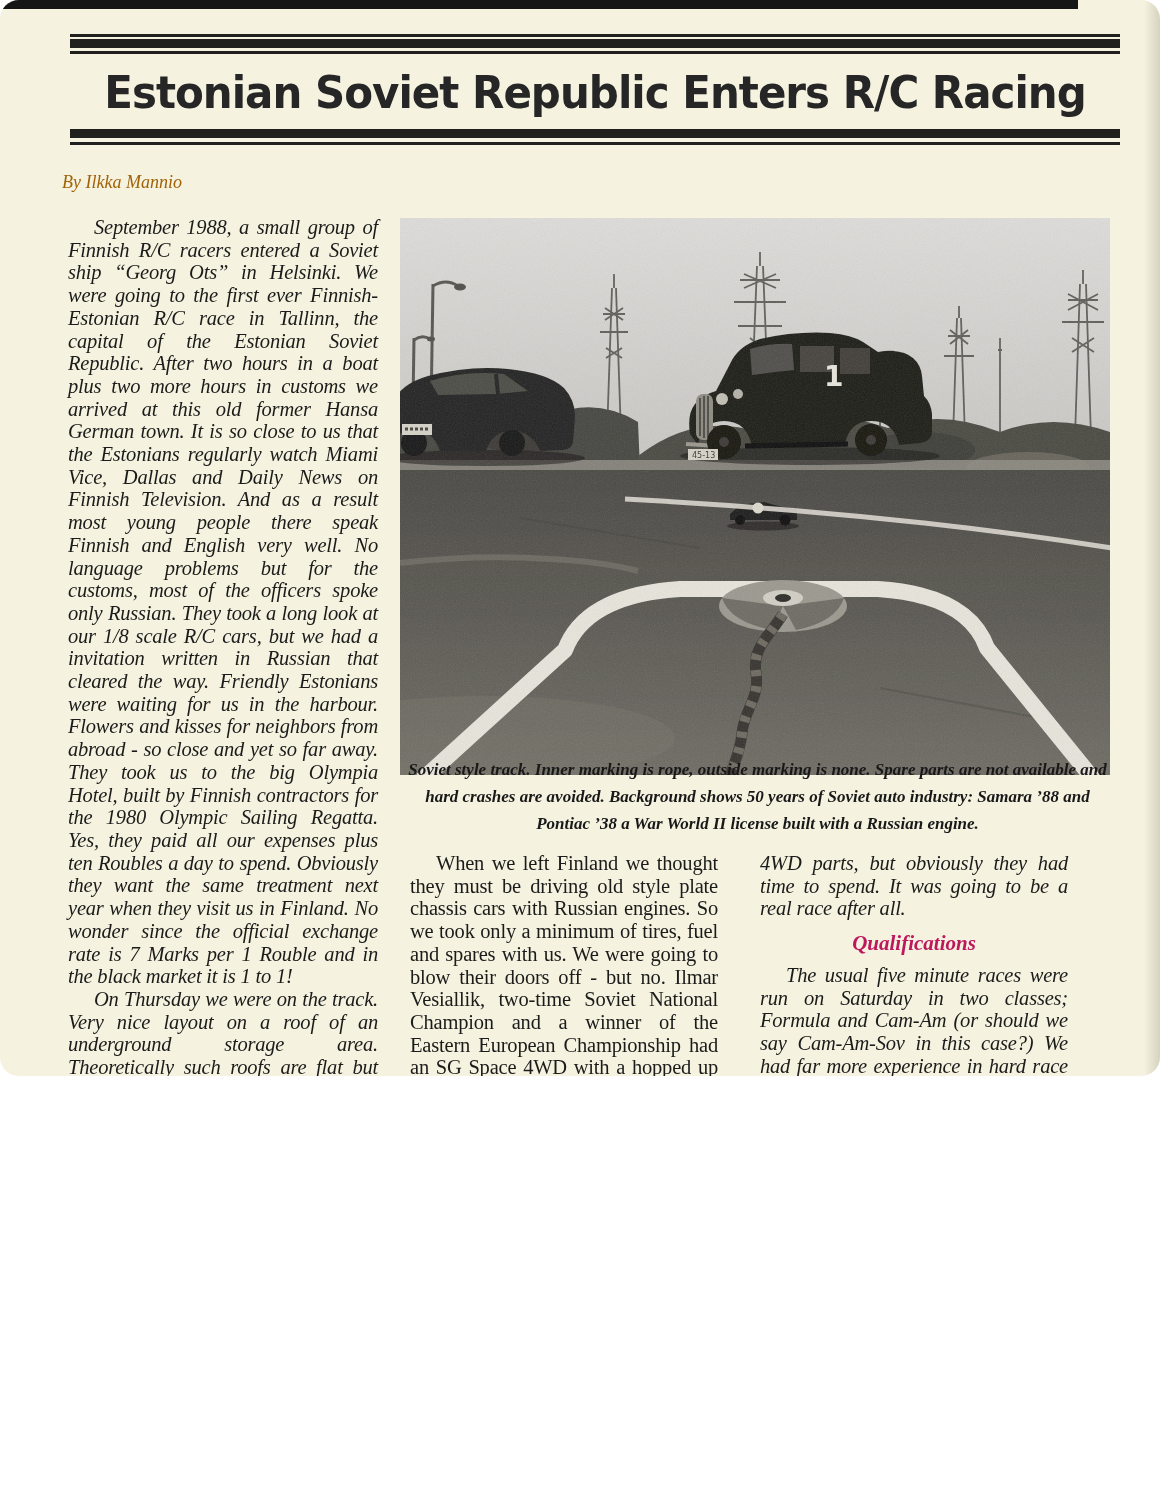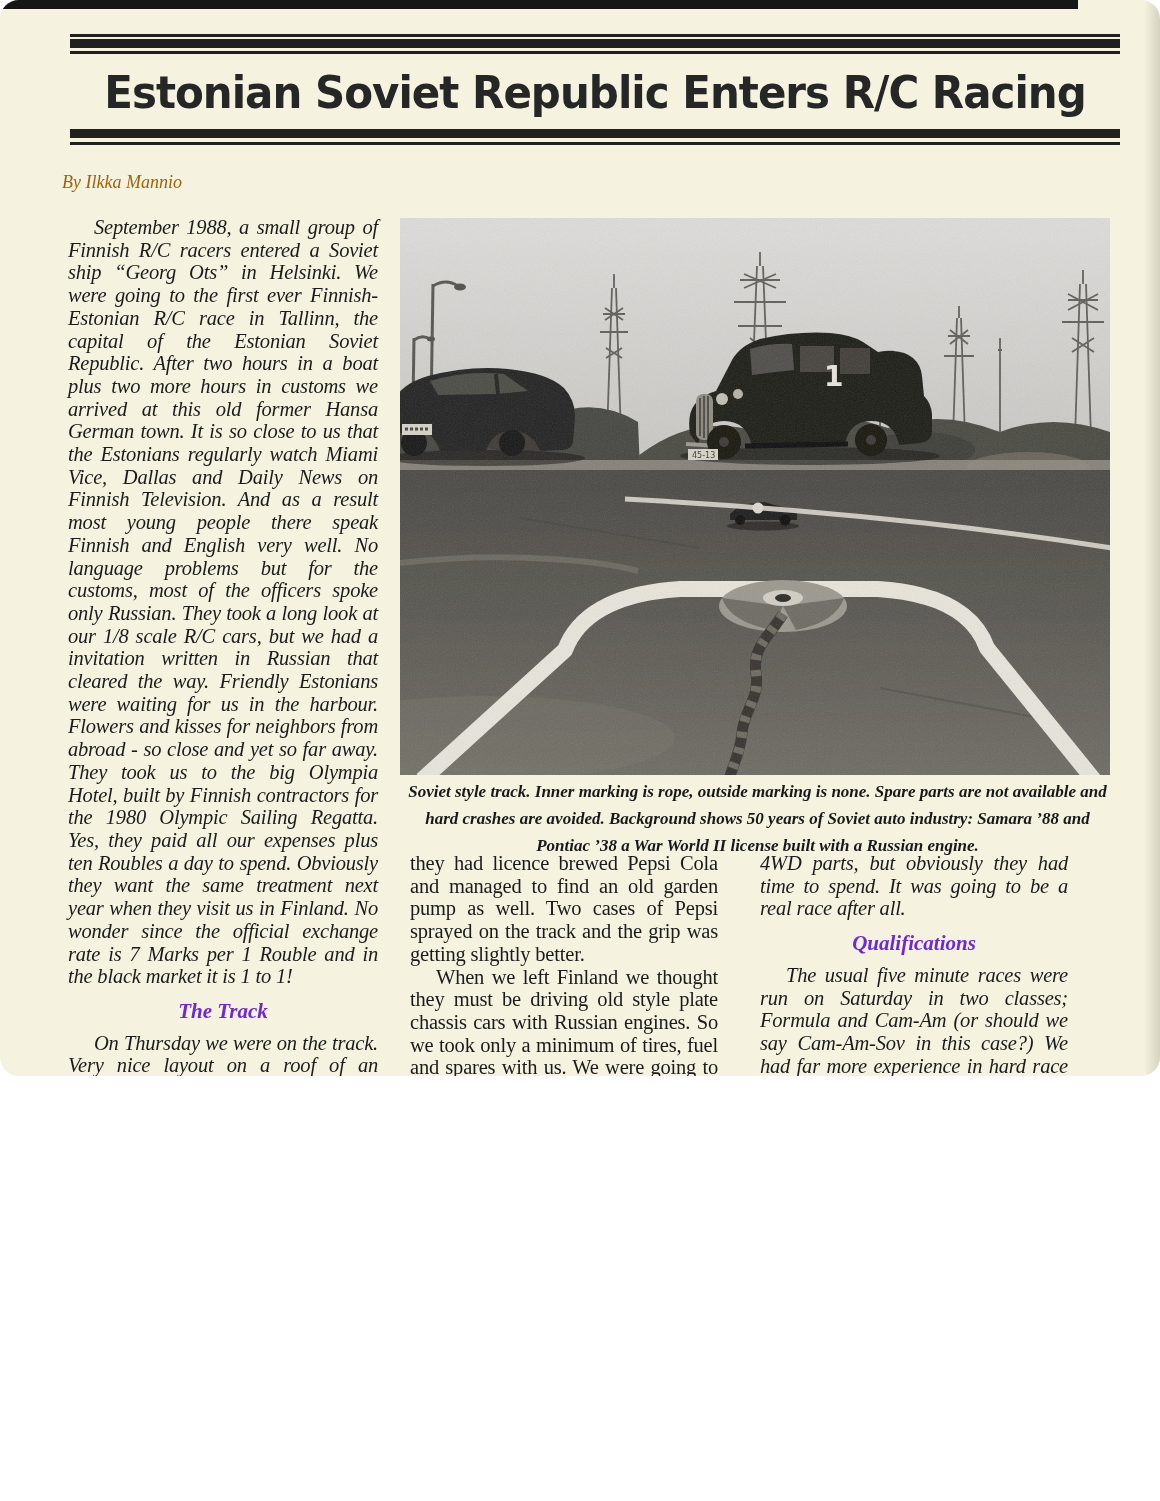--- a/index.html
+++ b/index.html
@@ -27,30 +27,30 @@
   .byline{position:absolute;left:62px;top:172px;font-style:italic;font-size:18px;color:#a16207;}
   
   .col{
     position:absolute;width:310px;font-size:20.5px;line-height:22.7px;
     text-align:justify;letter-spacing:-0.2px;color:#1b1b1a;
   }
   .col p{margin:0;}
   .col p.indent{text-indent:26px;}
   .col h3{
     margin:12px 0 9px 0;text-align:center;font-size:21px;font-weight:bold;
-    letter-spacing:0;color:#6d28d9;
+    letter-spacing:0;color:#be185d;
   }
   .col1{left:68px;top:216px;font-style:italic;}
   .col2{left:410px;top:852px;width:308px;}
   .col3{left:760px;top:852px;width:308px;font-style:italic;}
   
   .photo{position:absolute;left:400px;top:218px;width:710px;height:557px;}
   .photo svg{display:block;width:100%;height:100%;}
   .caption{
-    position:absolute;left:405px;top:778px;width:705px;text-align:center;
+    position:absolute;left:405px;top:756px;width:705px;text-align:center;
     font-size:17px;font-weight:bold;font-style:italic;line-height:27px;color:#181818;
   }
   
   .footer-rule{position:absolute;left:55px;top:1430px;width:1052px;height:3px;background:#1a1a1a;}
   .footer-issue{position:absolute;left:58px;top:1438px;font-size:19px;font-weight:bold;font-style:italic;color:#1a1a1a;}
   .footer-page{position:absolute;left:1048px;top:1444px;font-size:20px;font-style:italic;color:#1a1a1a;}
 </style>
 </head>
 <body>
 
@@ -71,21 +71,20 @@
   <div class="rules" style="top:129px">
     <div class="rule-thick"></div>
     <div class="gap4"></div>
     <div class="rule-thin"></div>
   </div>
 
   <div class="byline">By Ilkka Mannio</div>
 
   <div class="col col1">
     <p class="indent">September 1988, a small group of Finnish R/C racers entered a Soviet ship “Georg Ots” in Helsinki. We were going to the first ever Finnish-Estonian R/C race in Tallinn, the capital of the Estonian Soviet Republic. After two hours in a boat plus two more hours in customs we arrived at this old former Hansa German town. It is so close to us that the Estonians regularly watch Miami Vice, Dallas and Daily News on Finnish Television. And as a result most young people there speak Finnish and English very well. No language problems but for the customs, most of the officers spoke only Russian. They took a long look at our 1/8 scale R/C cars, but we had a invitation written in Russian that cleared the way. Friendly Estonians were waiting for us in the harbour. Flowers and kisses for neighbors from abroad - so close and yet so far away. They took us to the big Olympia Hotel, built by Finnish contractors for the 1980 Olympic Sailing Regatta. Yes, they paid all our expenses plus ten Roubles a day to spend. Obviously they want the same treatment next year when they visit us in Finland. No wonder since the official exchange rate is 7 Marks per 1 Rouble and in the black market it is 1 to 1!</p>
-    <h3>The Track</h3>
     <p class="indent">On Thursday we were on the track. Very nice layout on a roof of an underground storage area. Theoretically such roofs are flat but this was bumpy. The track was dusty, it had no grip. We regularly use sugar water to cure traction problems in Finland and gave this tip to the organizers. There was no sugar in Tallinn stores. Well, “pereshtroika” is working slowly they said. But</p>
   </div>
 
   <div class="photo">
     <svg viewBox="0 0 710 557" preserveAspectRatio="none">
       <defs>
         <linearGradient id="sky" x1="0" y1="0" x2="0" y2="1">
           <stop offset="0" stop-color="#deddda"></stop>
           <stop offset="1" stop-color="#c7c6c2"></stop>
         </linearGradient>
@@ -202,21 +201,20 @@
         </g>
       </g>
 
       <rect x="0" y="0" width="710" height="557" filter="url(#grain)" opacity="0.16"></rect>
     </svg>
   </div>
 
   <div class="caption">Soviet style track. Inner marking is rope, outside marking is none. Spare parts are not available and hard crashes are avoided. Background shows 50 years of Soviet auto industry: Samara ’88 and Pontiac ’38 a War World II license built with a Russian engine.</div>
 
   <div class="col col2">
-    <p>they had licence brewed Pepsi Cola and managed to find an old garden pump as well. Two cases of Pepsi sprayed on the track and the grip was getting slightly better.</p>
     <p class="indent">When we left Finland we thought they must be driving old style plate chassis cars with Russian engines. So we took only a minimum of tires, fuel and spares with us. We were going to blow their doors off - but no. Ilmar Vesiallik, two-time Soviet National Champion and a winner of the Eastern European Championship had an SG Space 4WD with a hopped up OPS. Edwin Penart had an SG Columbia 4WD. Then there were a couple of totally home made 4WD cars. It takes 20 hours to fabricate a single shock not to mention all</p>
   </div>
 
   <div class="col col3">
     <p>4WD parts, but obviously they had time to spend. It was going to be a real race after all.</p>
     <h3>Qualifications</h3>
     <p class="indent">The usual five minute races were run on Saturday in two classes; Formula and Cam-Am (or should we say Cam-Am-Sov in this case?) We had far more experience in hard race driving, generally better tires and most of all better servos in our cars. Only the Estonian champion had good western equipment all the way. The rest of the Estronians were using home made low traction tires and very slow East German servos. Their Tcheckoslovakian radio sets were functioning quite well though. Finnish drivers took the two direct final places in both classes; Timo Hamalainen driving a new Serpent and Antti-Pekka Jakonen</p>
   </div>
 
   <div class="footer-rule"></div>

